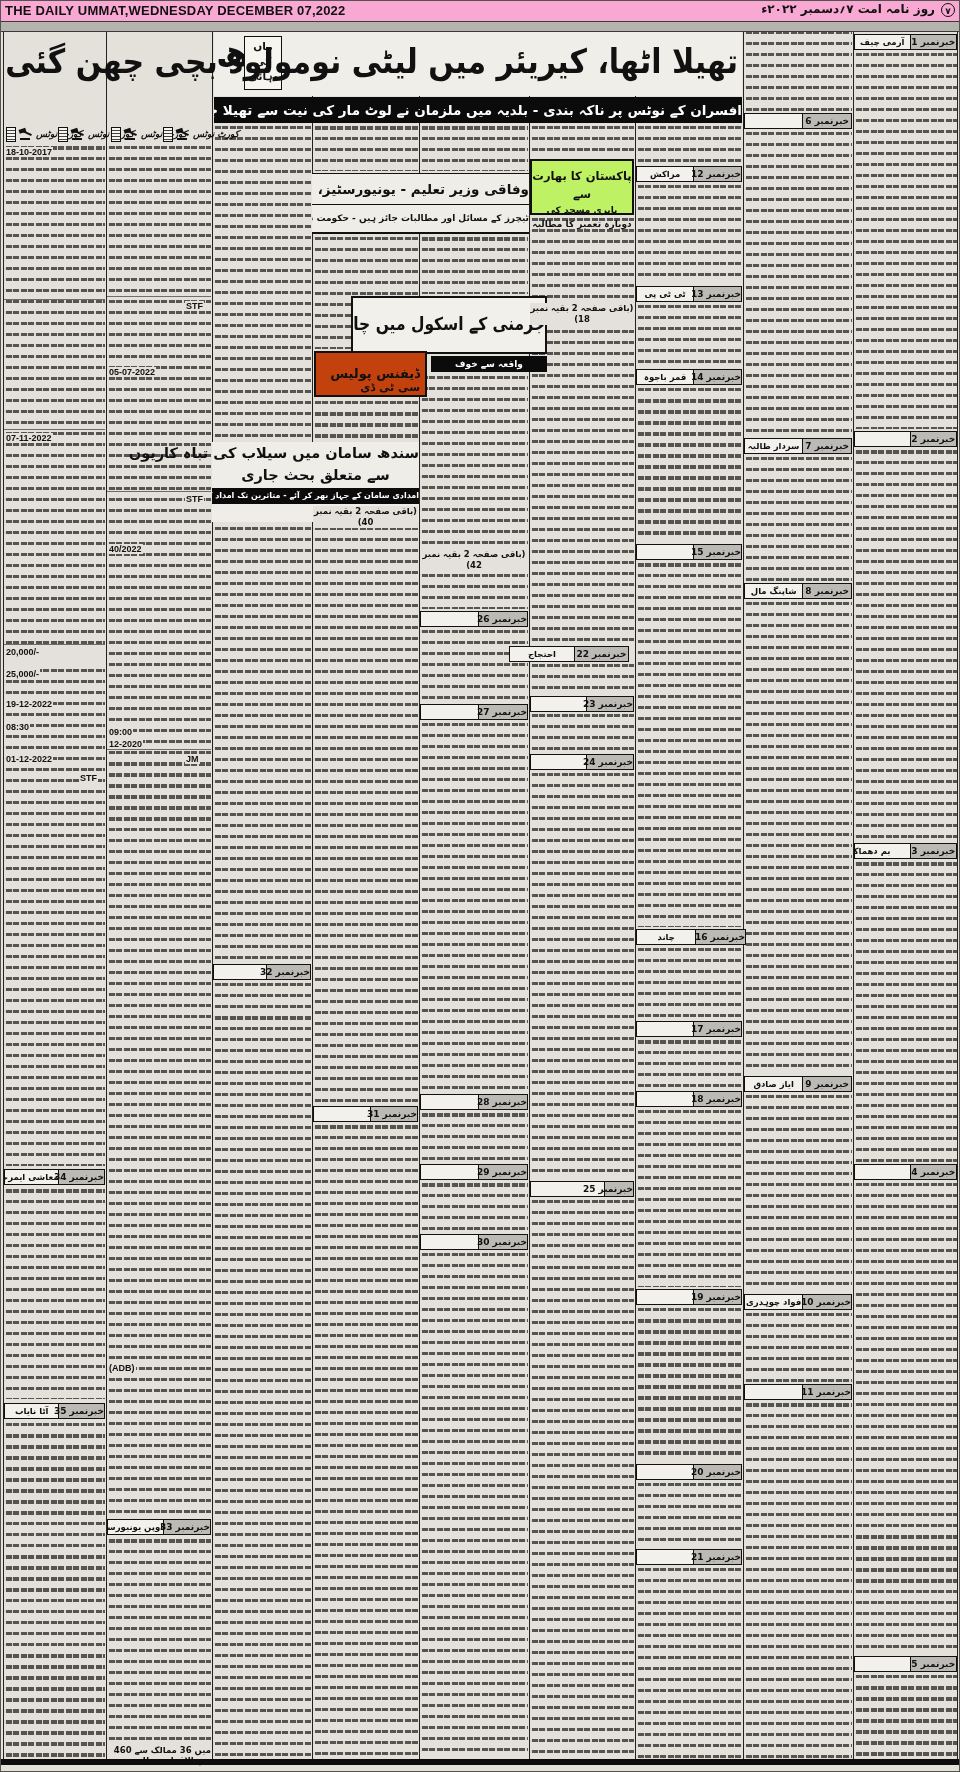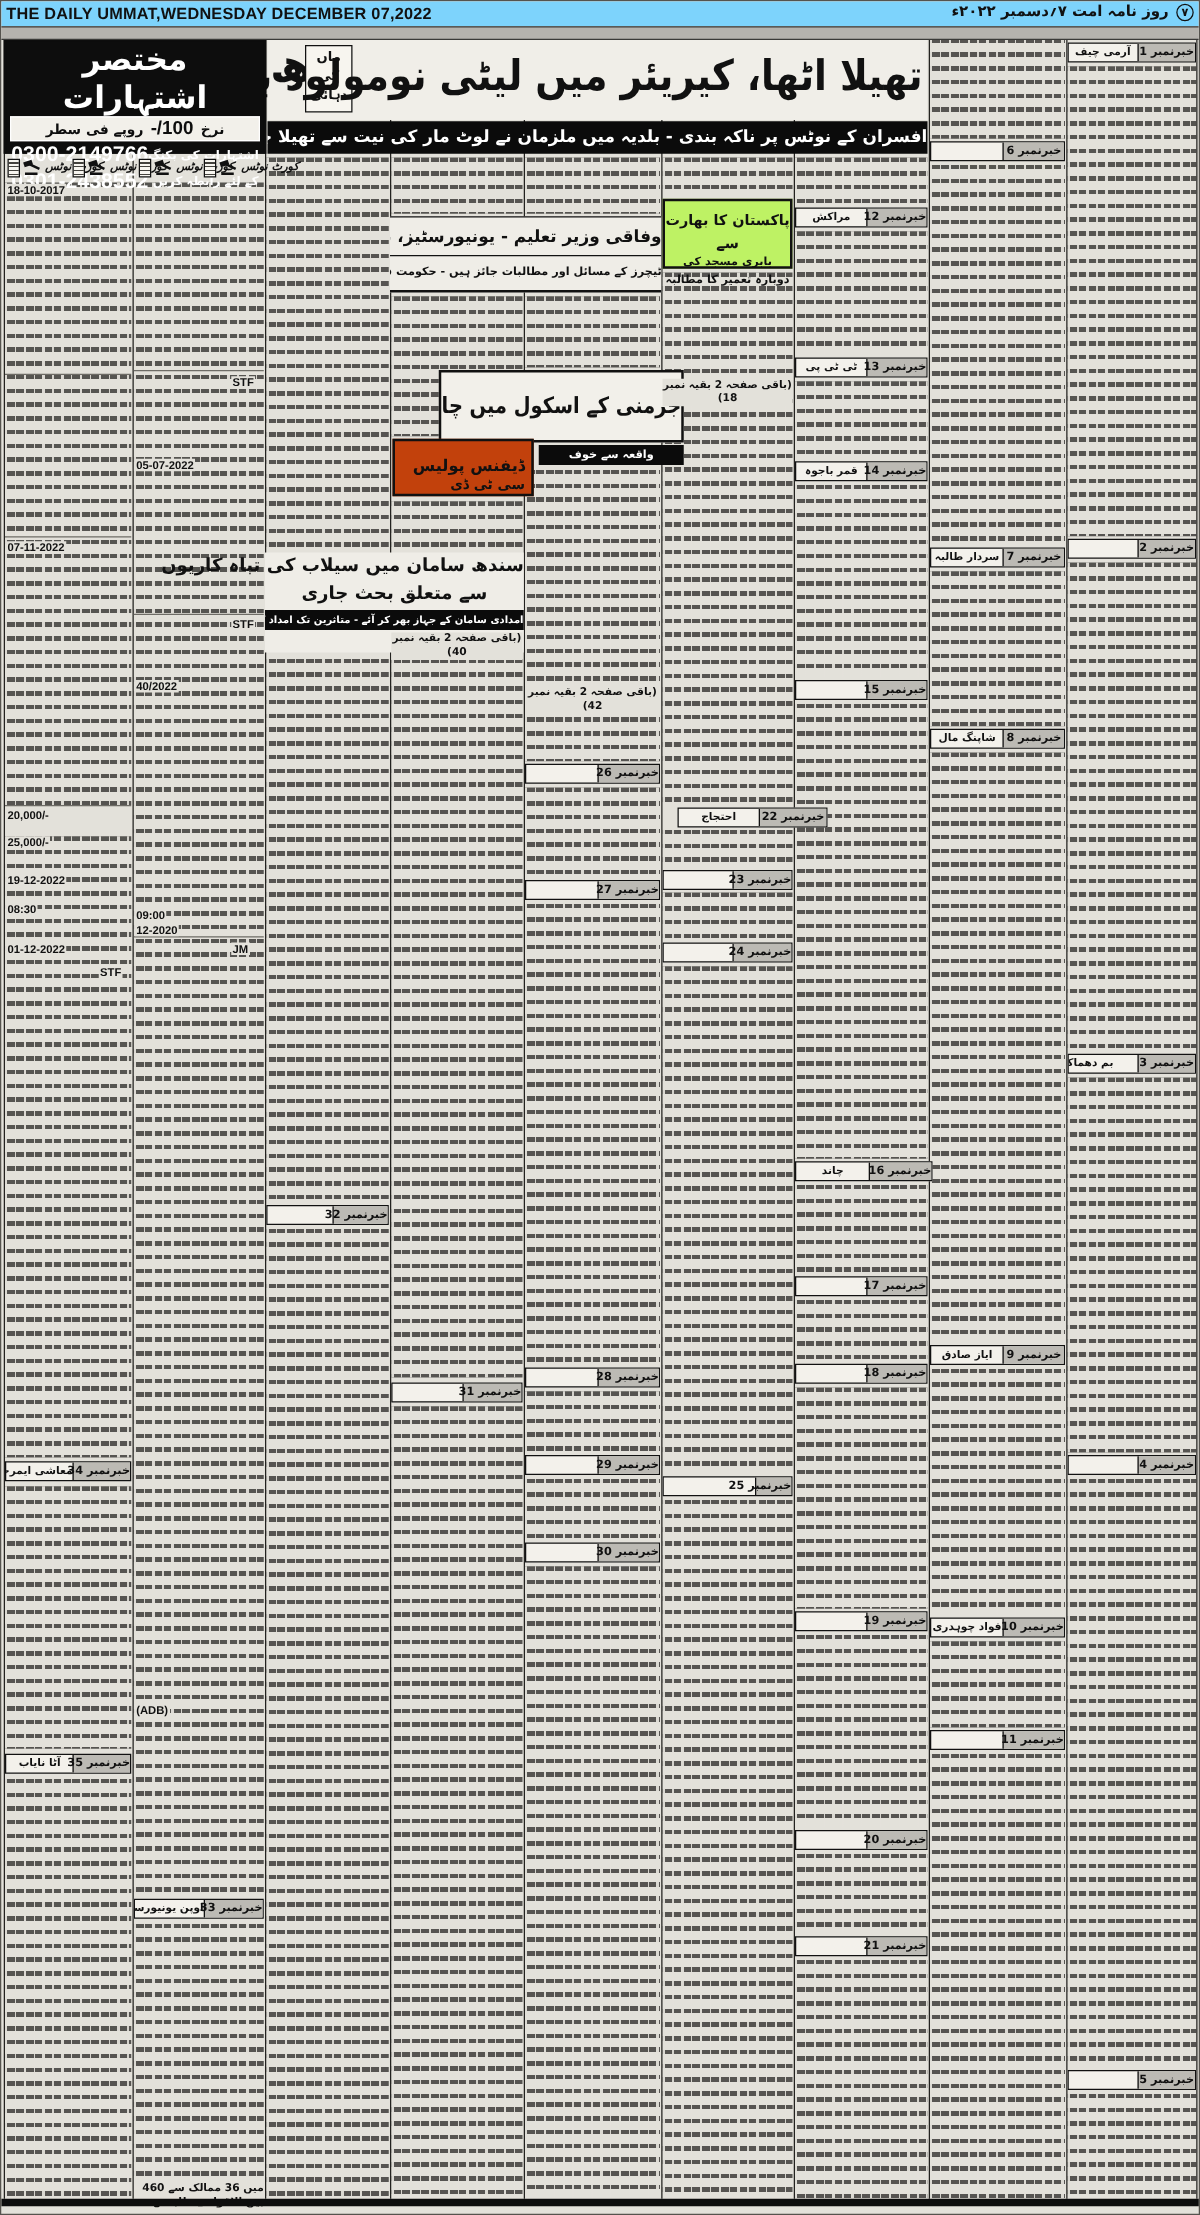--- a/index.html
+++ b/index.html
@@ -1,20 +1,20 @@
 <!DOCTYPE html>
 <html lang="ur"><head>
 <meta charset="utf-8">
 <style>
   html,body{margin:0;padding:0;background:#c9c7c1;}
   .page{position:relative;width:960px;height:1772px;background:#e3e1da;
         font-family:"DejaVu Sans",sans-serif;color:#111;overflow:hidden;
         box-sizing:border-box;border:1px solid #55534e;}
   
-  .mast{position:absolute;top:0;left:0;right:0;height:20px;background:#7dd3fc;z-index:8;}
+  .mast{position:absolute;top:0;left:0;right:0;height:20px;background:#f9a8d4;z-index:8;}
   .mast-en{position:absolute;left:4px;top:2px;font-family:"Liberation Sans",sans-serif;
            font-weight:700;font-size:13px;letter-spacing:.2px;}
   .mast-ur{position:absolute;right:24px;top:1px;direction:rtl;font-weight:700;font-size:12px;}
   .mast-circle{position:absolute;right:4px;top:2px;width:14px;height:14px;border:1.4px solid #111;
            border-radius:50%;font-size:9px;font-weight:700;text-align:center;line-height:14px;box-sizing:border-box;}
   .band{position:absolute;top:20px;left:0;right:0;height:9px;background:#b5b3ae;
         border-top:1px solid #3a3a38;border-bottom:1px solid #3a3a38;z-index:8;}
   
   .sim{position:absolute;z-index:1;opacity:.8;background:
     repeating-linear-gradient(90deg, rgba(227,225,218,.95) 0 2px, transparent 2px 8px,
@@ -99,36 +99,20 @@
 
 <div class="page" id="pg">
 
   <div class="mast">
     <div class="mast-en">THE DAILY UMMAT,WEDNESDAY DECEMBER 07,2022</div>
     <div class="mast-ur">روز نامہ امت ۷؍دسمبر ۲۰۲۲ء</div>
     <div class="mast-circle">۷</div>
   </div>
   <div class="band"></div>
 
-  <div class="cl">
-    <div class="cl-title">مختصر اشتہارات</div>
-    <div class="cl-rate">
-      <span>نرخ</span>
-      <b class="cl-amt">100/-</b>
-      <span>روپے فی سطر</span>
-    </div>
-    <div class="cl-row">
-      <span class="cl-bk">اشتہارات کی بکنگ</span>
-      <span class="cl-ph">0300-2149766</span>
-    </div>
-    <div class="cl-row">
-      <span class="cl-bk">کے لئے رابطہ کریں</span>
-      <span class="cl-ph">0301-2438552</span>
-    </div>
-  </div>
 
   <div class="lead">
     <div class="lead-stamp">ھ</div>
     <div class="kicker">ماں کی دہائی</div>
     <div class="lead-h">تھیلا اٹھا، کیریئر میں لیٹی نومولود بچی چھن گئی</div>
   </div>
   <div class="lead-bar">افسران کے نوٹس پر ناکہ بندی - بلدیہ میں ملزمان نے لوٹ مار کی نیت سے تھیلا چھینا - پولیس کا شبہ</div>
 
   <div class="edu">
     <div class="edu-h">وفاقی وزیر تعلیم - یونیورسٹیز، بی پی ایس اساتذہ میں مذاکرات</div>
@@ -303,21 +287,21 @@
       <span class="nh-num">خبرنمبر 19</span>
     </div>
     <div class="news-h" style="left: 635px; top: 1463px; width: 106px;">
       <span class="nh-label"></span>
       <span class="nh-num">خبرنمبر 20</span>
     </div>
     <div class="news-h" style="left: 635px; top: 1548px; width: 106px;">
       <span class="nh-label"></span>
       <span class="nh-num">خبرنمبر 21</span>
     </div>
-    <div class="news-h" style="left: 541px; top: 645px; width: 120px;">
+    <div class="news-h" style="left: 508px; top: 645px; width: 120px;">
       <span class="nh-label">احتجاج</span>
       <span class="nh-num">خبرنمبر 22</span>
     </div>
     <div class="news-h" style="left: 529px; top: 695px; width: 104px;">
       <span class="nh-label"></span>
       <span class="nh-num">خبرنمبر 23</span>
     </div>
     <div class="news-h" style="left: 529px; top: 753px; width: 104px;">
       <span class="nh-label"></span>
       <span class="nh-num">خبرنمبر 24</span>

